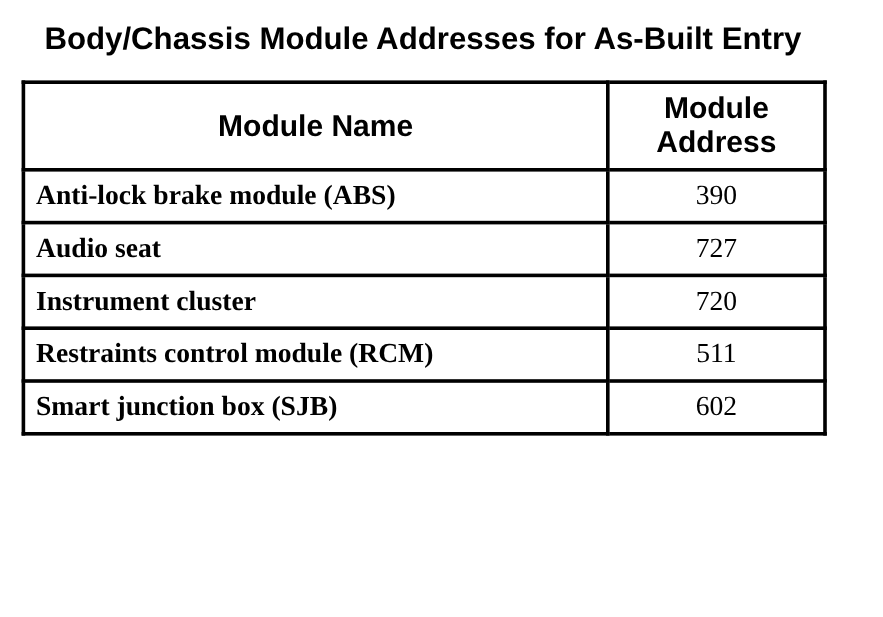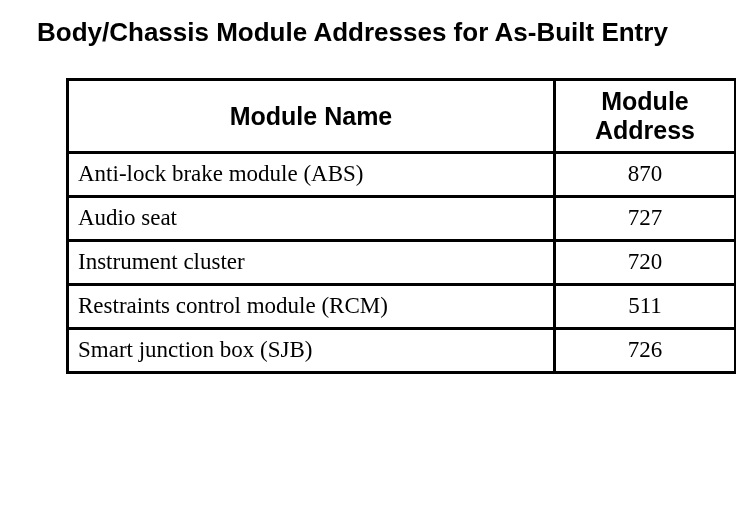--- a/index.html
+++ b/index.html
@@ -20,25 +20,24 @@
     font-family: "Liberation Sans", sans-serif;
     font-weight: bold;
     font-size: 26px;
     line-height: 29px;
     color: #000000;
     margin-left: 20px;
   }
   table.module-table {
     position: absolute;
     left: 18px;
-    top: 78px;
+    top: 67px;
     width: 668px;
     border-collapse: collapse;
     table-layout: fixed;
-    margin-left: 48px;
   }
   .module-table col.col-name { width: 487px; }
   .module-table col.col-addr { width: 181px; }
   .module-table th, .module-table td {
     border: 3px solid #000000;
   }
   .module-table thead th {
     height: 73px;
     font-family: "Liberation Sans", sans-serif;
     font-weight: bold;
@@ -50,20 +49,21 @@
   }
   .module-table tbody td {
     font-family: "Liberation Serif", serif;
     font-size: 23px;
     line-height: 30px;
     vertical-align: top;
   }
   .module-table tbody td.cell-name {
     text-align: left;
     padding: 5px 8px 6px 9px;
+    font-weight: bold;
   }
   .module-table tbody td.cell-addr {
     text-align: center;
     padding: 5px 2px 6px 2px;
   }
 </style>
 </head>
 <body>
 
 <div class="page">
@@ -77,34 +77,34 @@
     </colgroup>
     <thead>
       <tr>
         <th>Module Name</th>
         <th>Module Address</th>
       </tr>
     </thead>
     <tbody>
       <tr>
         <td class="cell-name">Anti-lock brake module (ABS)</td>
-        <td class="cell-addr">870</td>
+        <td class="cell-addr">390</td>
       </tr>
       <tr>
         <td class="cell-name">Audio seat</td>
         <td class="cell-addr">727</td>
       </tr>
       <tr>
         <td class="cell-name">Instrument cluster</td>
         <td class="cell-addr">720</td>
       </tr>
       <tr>
         <td class="cell-name">Restraints control module (RCM)</td>
         <td class="cell-addr">511</td>
       </tr>
       <tr>
         <td class="cell-name">Smart junction box (SJB)</td>
-        <td class="cell-addr">726</td>
+        <td class="cell-addr">602</td>
       </tr>
     </tbody>
   </table>
 
 </div>
 
 </body></html>

